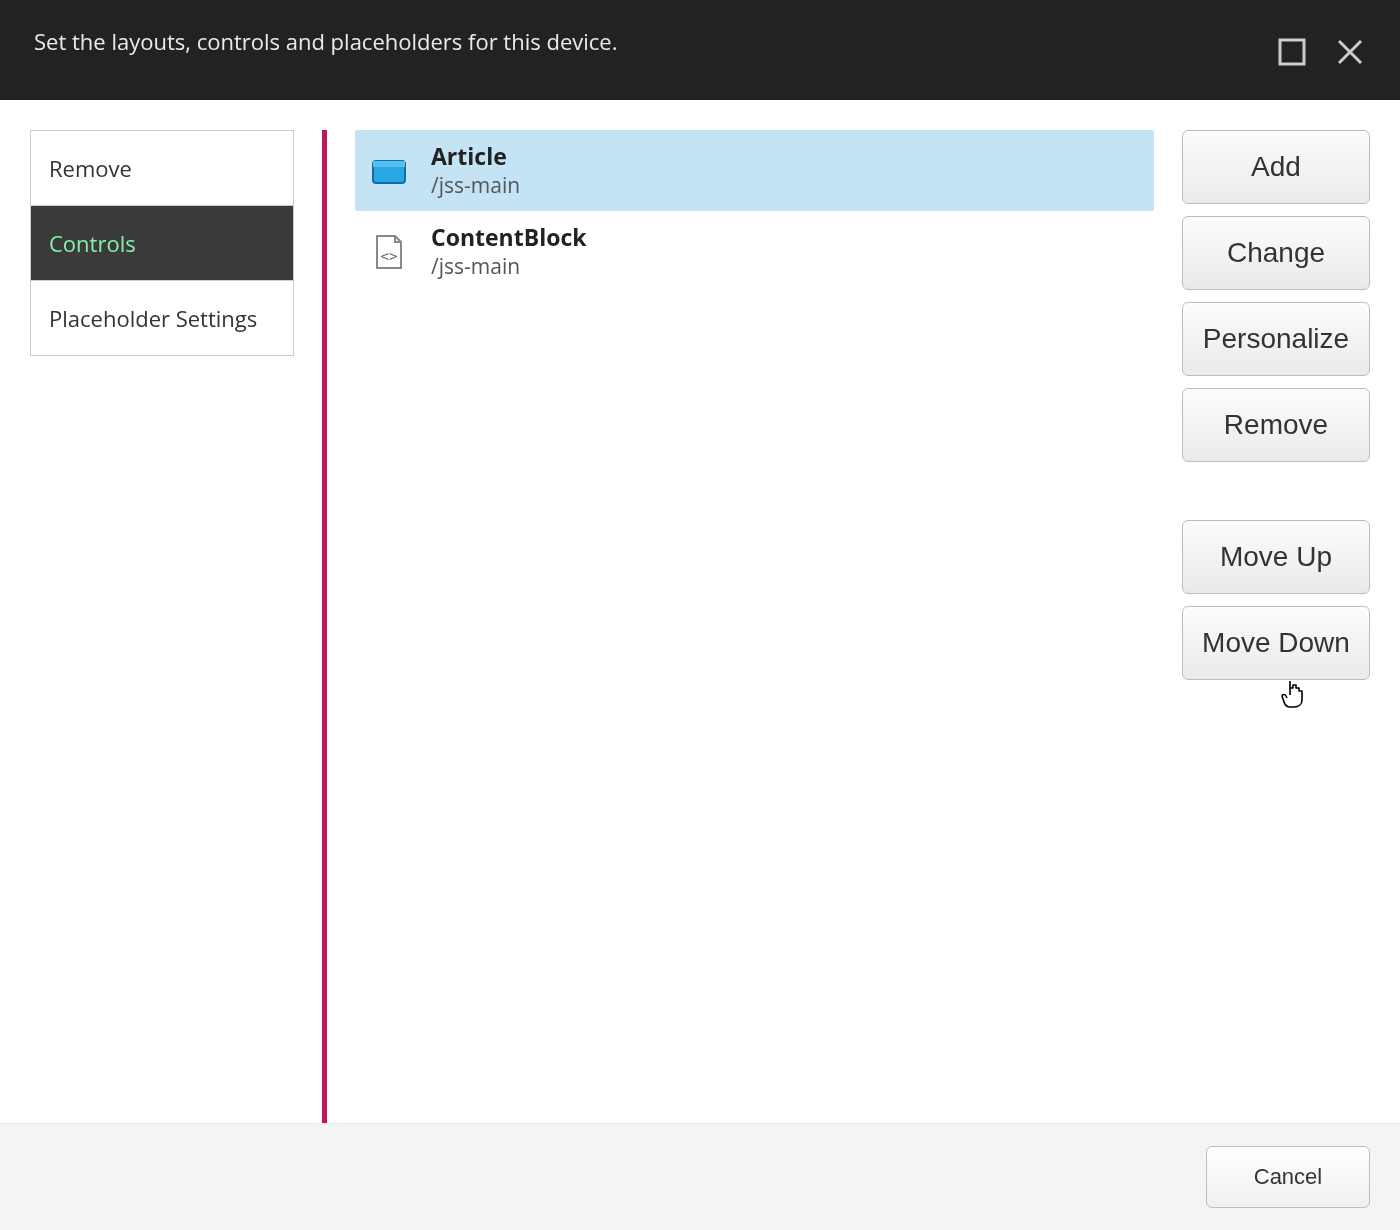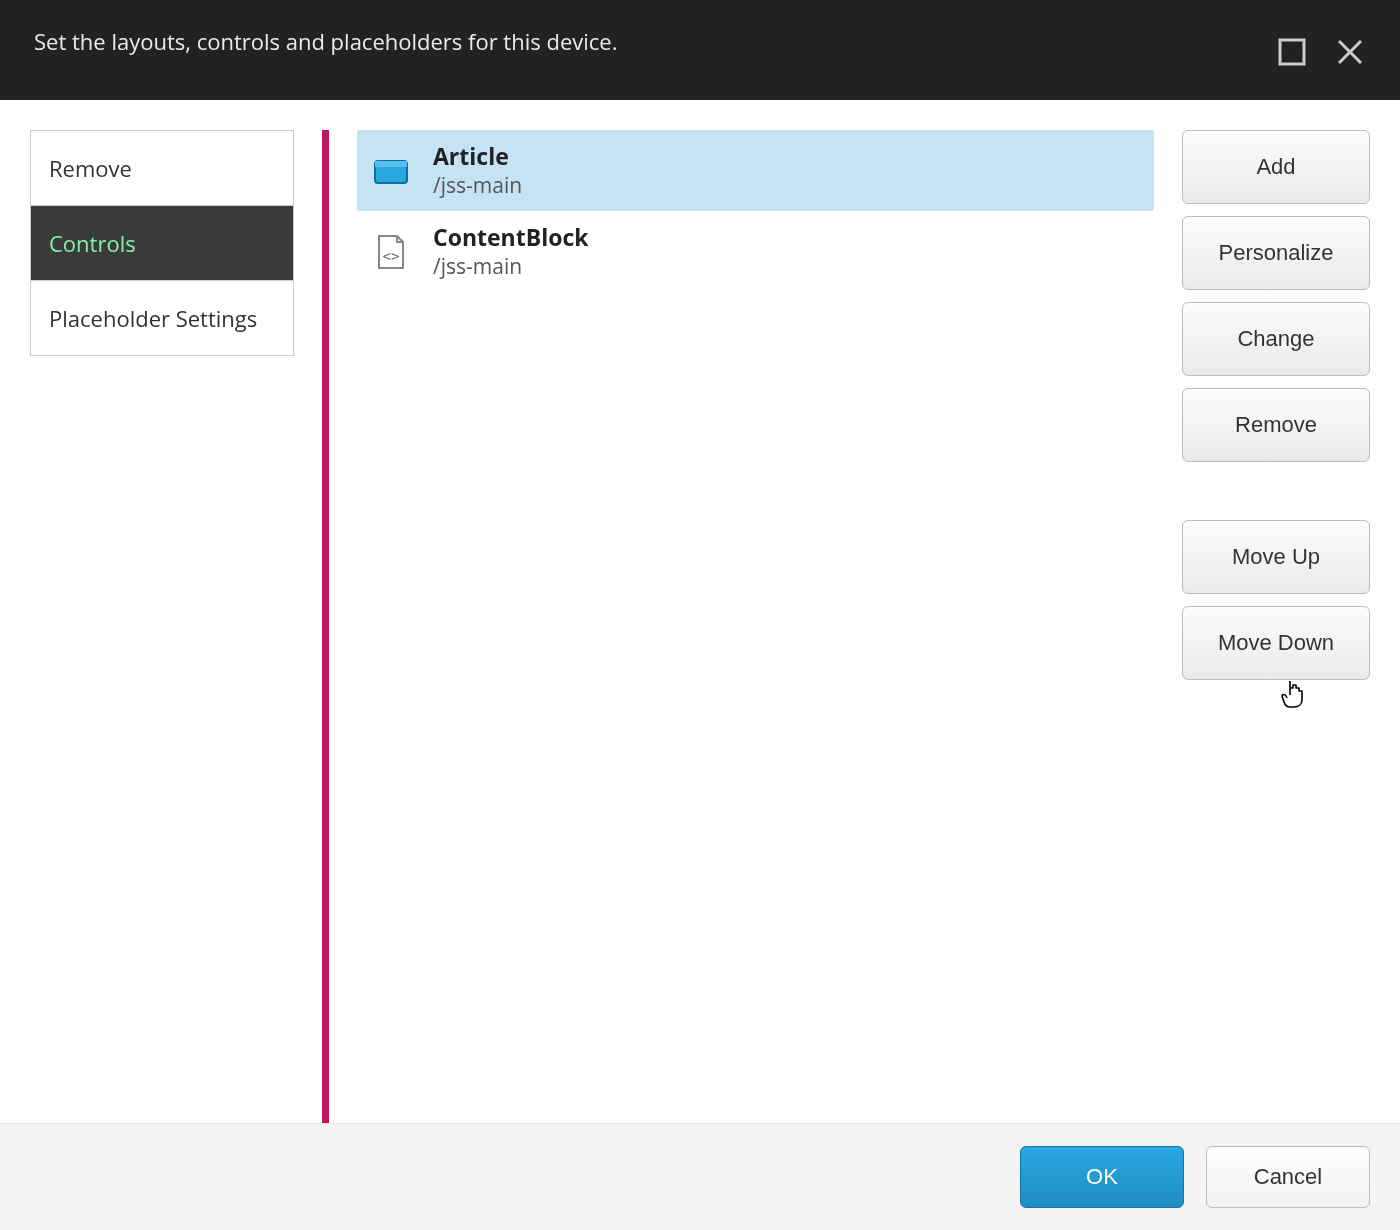--- a/index.html
+++ b/index.html
@@ -78,21 +78,21 @@
   }
   .tab:last-child { border-bottom: none; }
   .tab.active {
     background: #3a3a3a;
     color: #86efac;
   }
   
   .center-col {
     flex: 1;
     display: flex;
-    border-left: 7px solid #be185d;
+    border-left: 5px solid #be185d;
     padding-left: 0;
     height: 100%;
   }
   .list {
     flex: 1;
     margin-left: 28px;
   }
   .list-item {
     display: flex;
     align-items: center;
@@ -120,21 +120,21 @@
     color: #555;
   }
   
   .actions {
     width: 188px;
     display: flex;
     flex-direction: column;
     gap: 12px;
   }
   .action-btn {
-    font-size: 22px;
+    font-size: 28px;
     color: #333;
     background: linear-gradient(#fcfcfc, #eaeaea);
     border: 1px solid #bdbdbd;
     border-radius: 6px;
     height: 74px;
     cursor: pointer;
     text-align: center;
   }
   .action-gap { height: 34px; }
   
@@ -232,32 +232,31 @@
             <div class="item-title">ContentBlock</div>
             <div class="item-sub">/jss-main</div>
           </div>
         </div>
 
       </div>
     </div>
 
     <div class="actions">
       <button class="action-btn">Add</button>
+      <button class="action-btn">Change</button>
       <button class="action-btn">Personalize</button>
-      <button class="action-btn">Change</button>
       <button class="action-btn">Remove</button>
       <div class="action-gap"></div>
       <button class="action-btn">Move Up</button>
       <button class="action-btn">Move Down</button>
     </div>
 
   </div>
 
   <div class="footer">
-    <button class="footer-btn primary">OK</button>
     <button class="footer-btn secondary">Cancel</button>
   </div>
 
 </div>
 
 <div class="cursor">
   <svg viewBox="0 0 28 32">
     <path d="M9 2 v14 M9 9 h3 v-3 h3 v3 h3 v3 h3 v9 c0 4 -3 7 -8 7 h-4 c-3 0 -5 -2 -6 -5 l-2 -6 c0 -2 3 -2 4 0 l1 2" fill="#ffffff" stroke="#000" stroke-width="1.6" stroke-linejoin="round"></path>
   </svg>
 </div>

